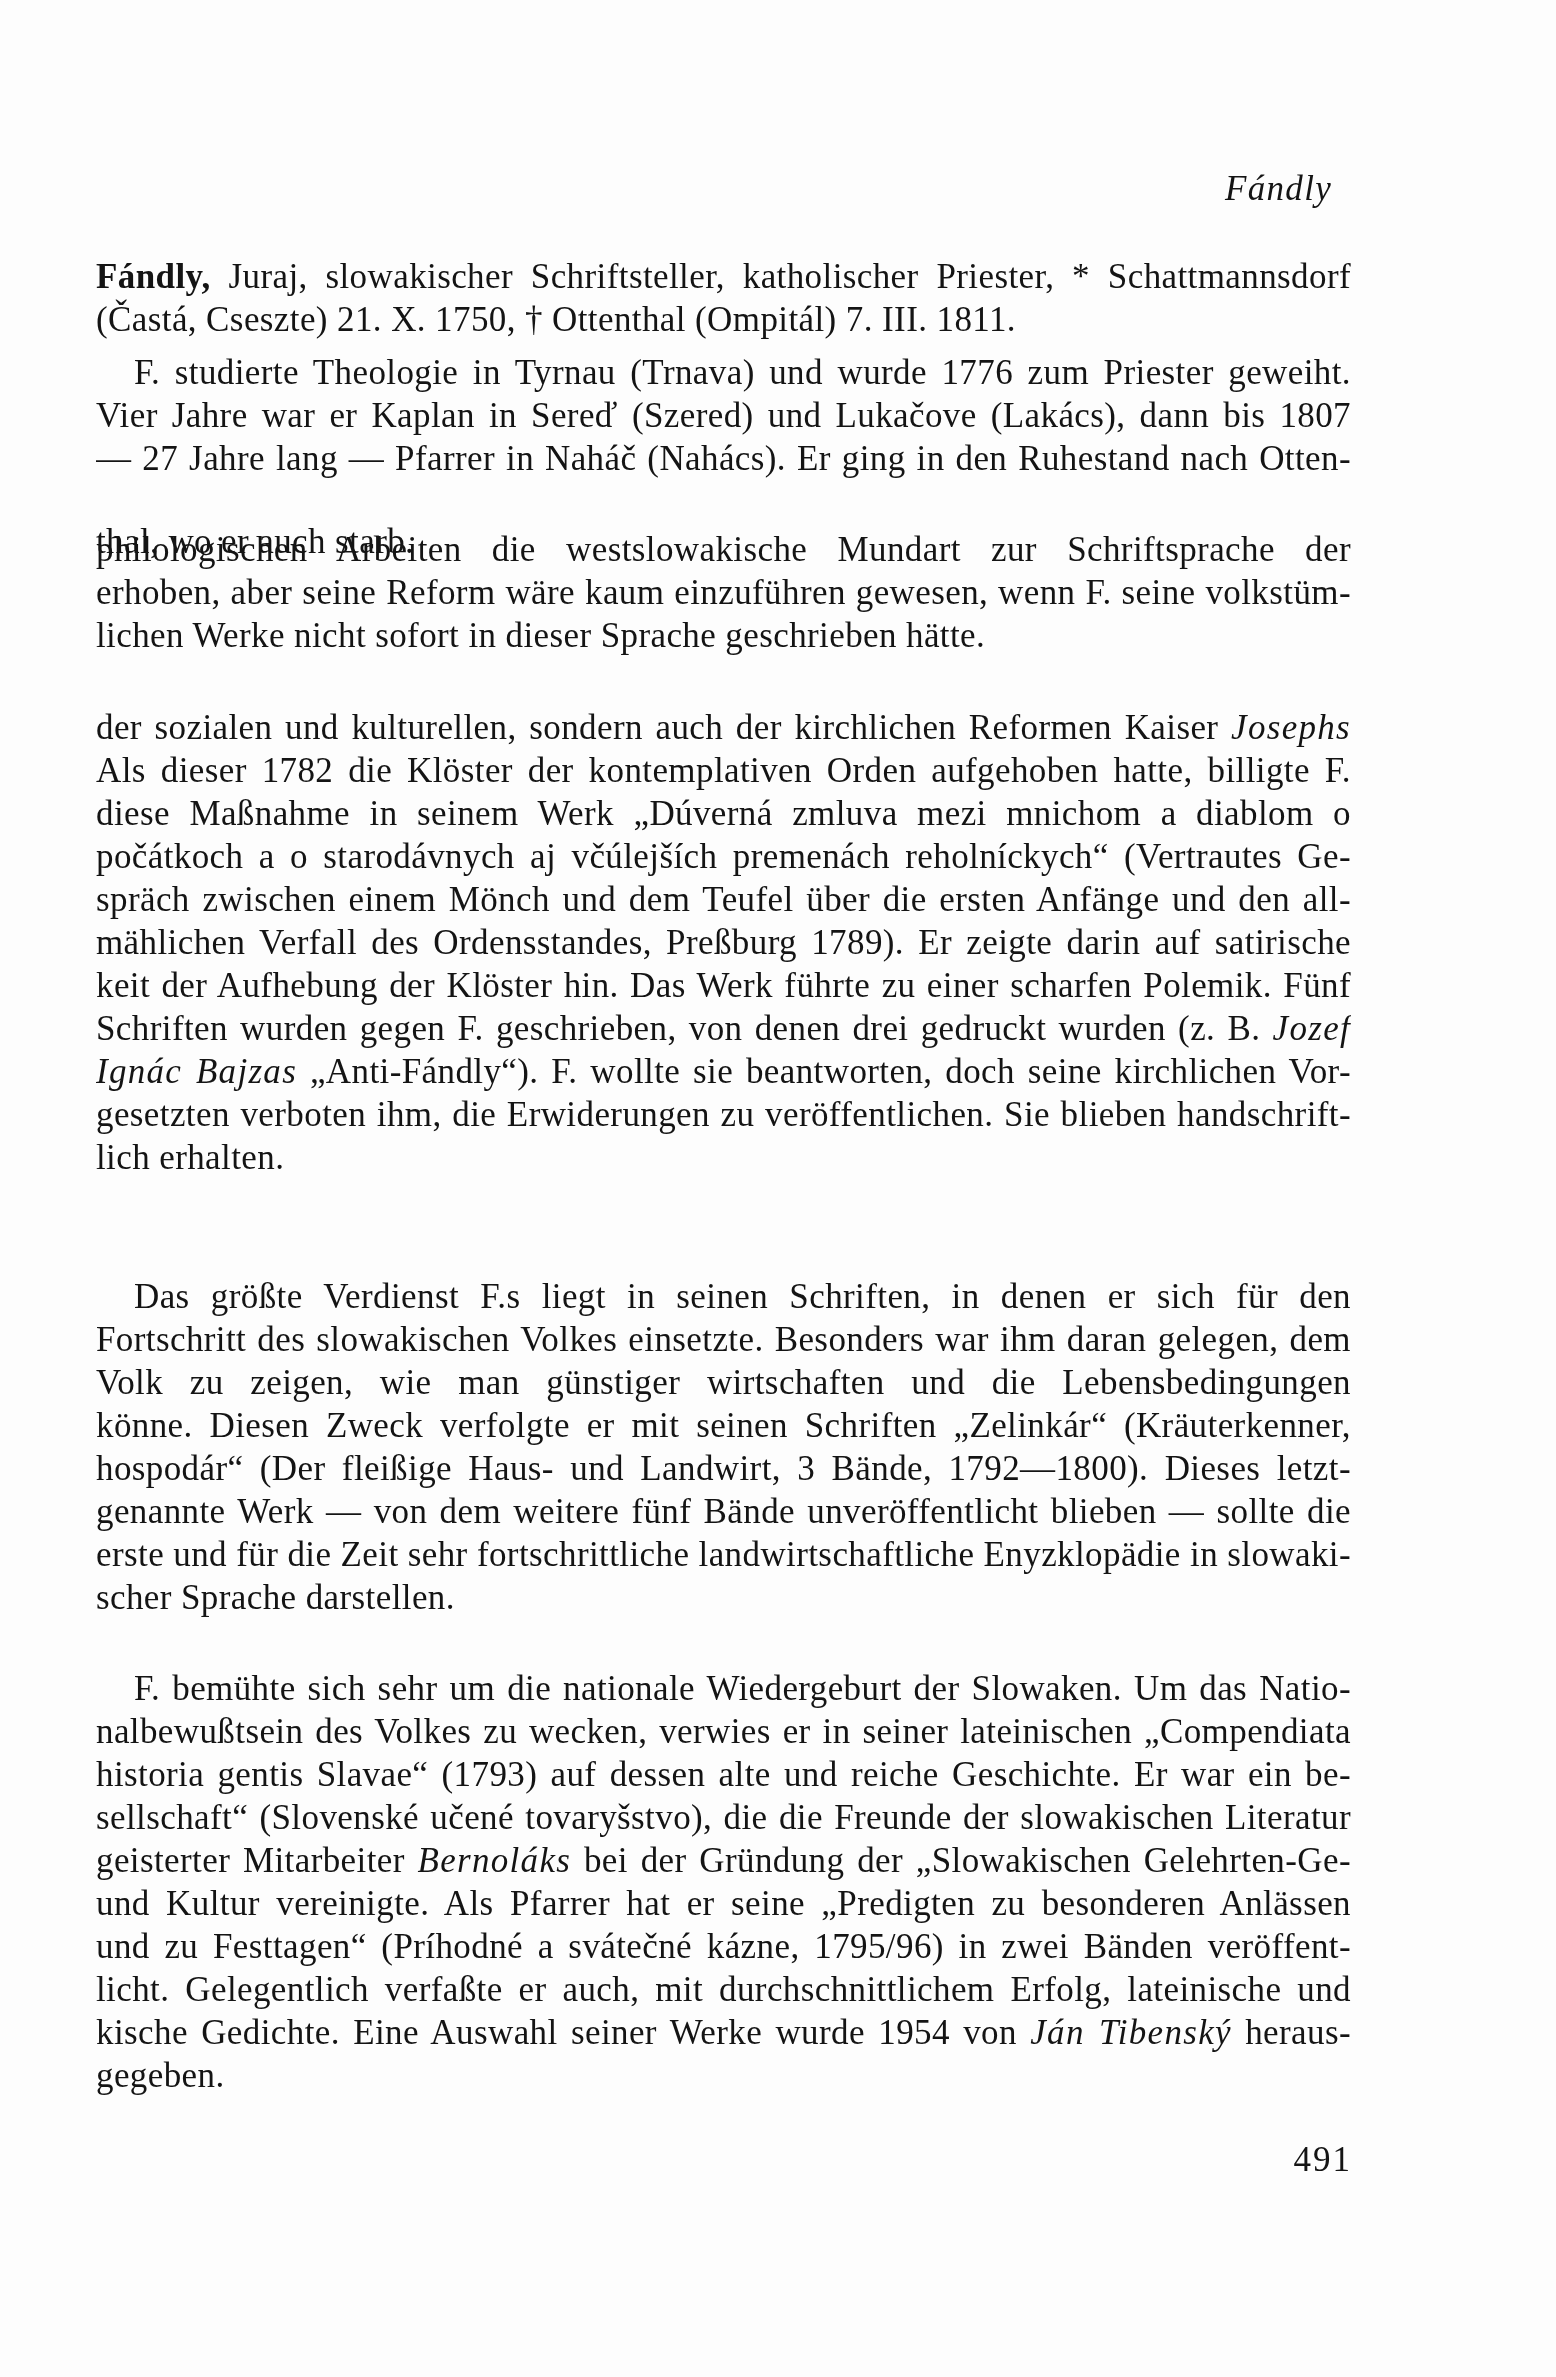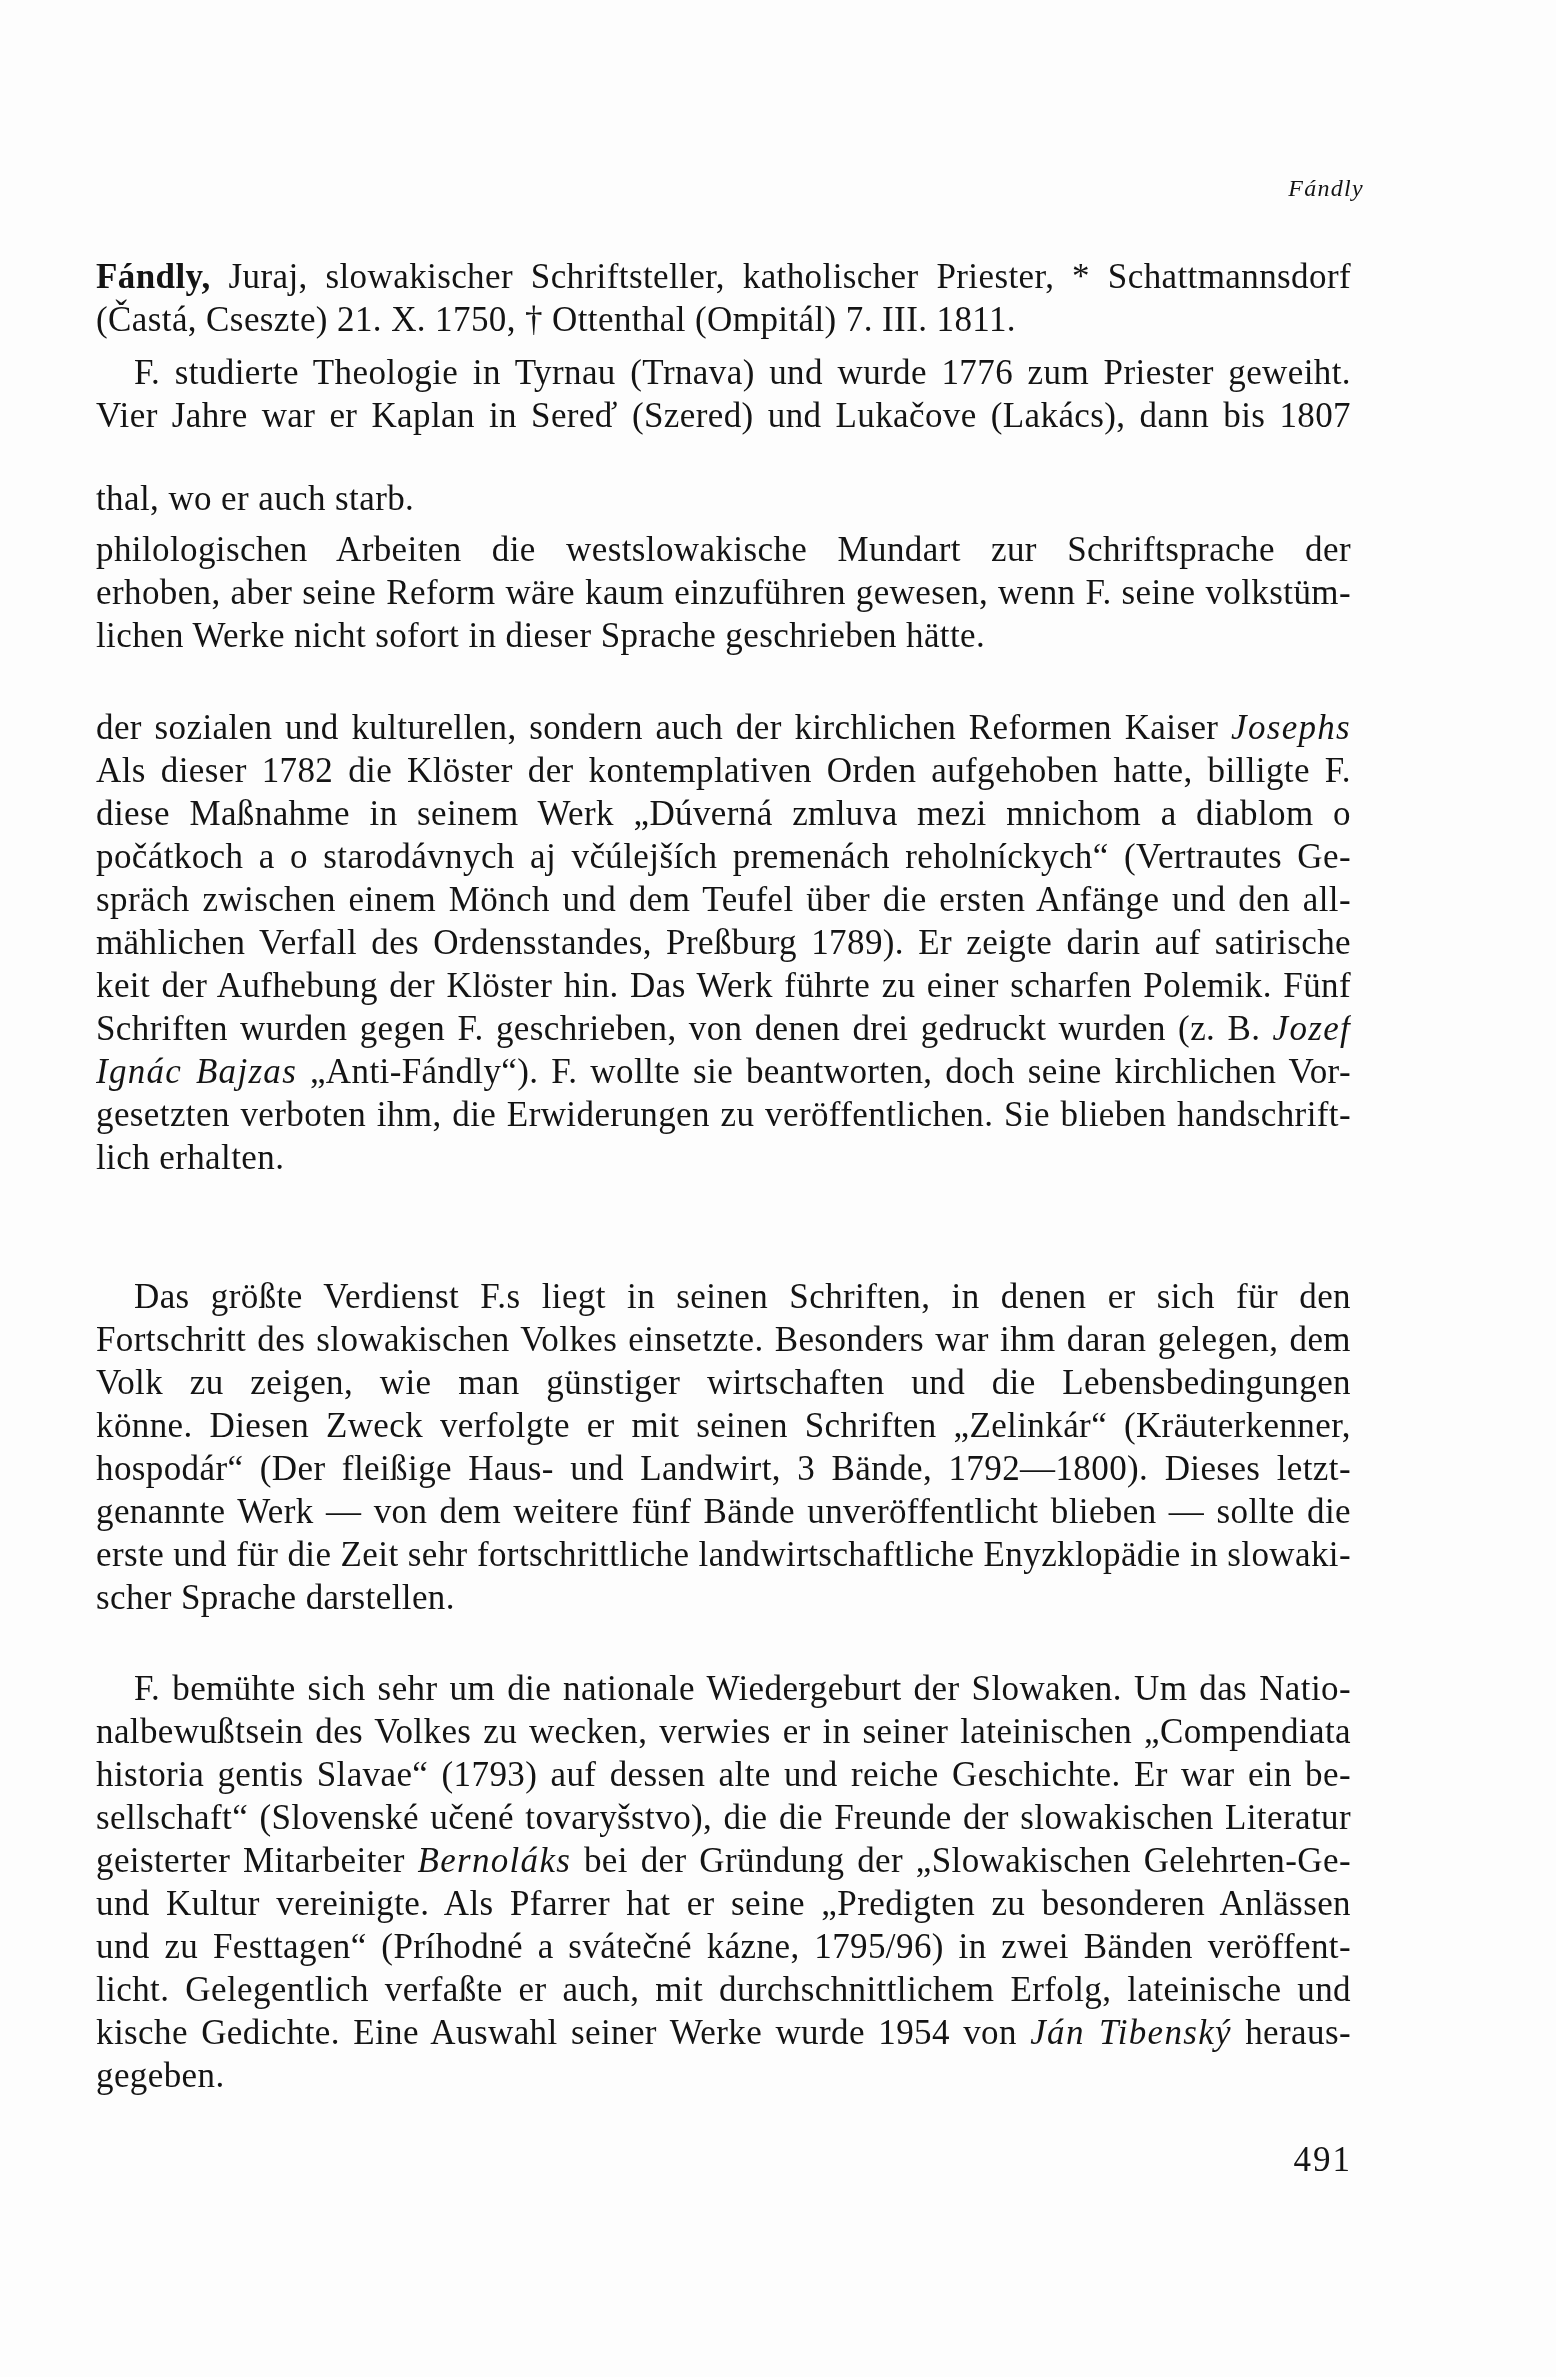--- a/index.html
+++ b/index.html
@@ -1,18 +1,18 @@
 <!DOCTYPE html>
 <html style="font-size:10.5px"><head>
 <meta charset="utf-8">
 <style>
   html, body { margin: 0; padding: 0; background: #fdfdfd; }
   body { width: 1557px; height: 2377px; position: relative; overflow: hidden; }
   .page { position: absolute; left: 0; top: 0; width: 1557px; height: 2377px; background: #fdfdfd; color: #141414; font-family: "Liberation Serif", "DejaVu Serif", serif; }
-  .running-head { position: absolute; right: 193px; top: 167px; font-size: 24px; font-style: italic; letter-spacing: 1.3px; line-height: 43px; }
+  .running-head { position: absolute; right: 225px; top: 167px; font-size: 35px; font-style: italic; letter-spacing: 1.3px; line-height: 43px; }
   .col { position: absolute; left: 96px; width: 1255px; }
   .para { position: absolute; left: 0; width: 1255px; }
   .line { display: block; height: 43px; line-height: 43px; font-size: 35px; white-space: nowrap; text-align: justify; text-align-last: justify; overflow: visible; letter-spacing: 0.4px; }
   .line.last { text-align-last: left; }
   .line.indent { padding-left: 38px; }
   .seg-i { font-style: italic; letter-spacing: 1.3px; }
   .seg-b { font-weight: bold; }
   .folio { position: absolute; right: 205px; top: 2138px; font-size: 35px; line-height: 43px; letter-spacing: 2px; }
 </style>
 </head>
@@ -22,20 +22,21 @@
   <div class="running-head">Fándly</div>
 
   <div class="col" id="entry-column" style="top: 0px;">
       <div class="para" style="top: 255px;">
         <div class="line" style="white-space: normal; overflow: hidden;"><span class="seg-b">Fándly,</span><span> Juraj, slowakischer Schriftsteller, katholischer Priester, * Schattmannsdorf</span></div>
         <div class="line last" style="white-space: normal; overflow: hidden;"><span>(Častá, Cseszte) 21. X. 1750, † Ottenthal (Ompitál) 7. III. 1811.</span></div>
       </div>
       <div class="para" style="top: 343px;">
         <div class="line indent" style="white-space: normal; overflow: hidden; margin-top: 8px;"><span>F. studierte Theologie in Tyrnau (Trnava) und wurde 1776 zum Priester geweiht.</span></div>
         <div class="line" style="white-space: normal; overflow: hidden;"><span>Vier Jahre war er Kaplan in Sereď (Szered) und Lukačove (Lakács), dann bis 1807</span></div>
+        <div class="line" style="white-space: normal; overflow: hidden;"><span>— 27 Jahre lang — Pfarrer in Naháč (Nahács). Er ging in den Ruhestand nach Otten-</span></div>
         <div class="line last" style="white-space: normal; overflow: hidden; margin-top: 40px;"><span>thal, wo er auch starb.</span></div>
       </div>
       <div class="para" style="top: 528px;">
         <div class="line" style="white-space: normal; overflow: hidden;"><span>philologischen Arbeiten die westslowakische Mundart zur Schriftsprache der Slowaken</span></div>
         <div class="line" style="white-space: normal; overflow: hidden;"><span>erhoben, aber seine Reform wäre kaum einzuführen gewesen, wenn F. seine volkstüm-</span></div>
         <div class="line last" style="white-space: normal; overflow: hidden;"><span>lichen Werke nicht sofort in dieser Sprache geschrieben hätte.</span></div>
       </div>
       <div class="para" style="top: 706px;">
         <div class="line" style="white-space: normal; overflow: hidden;"><span>der sozialen und kulturellen, sondern auch der kirchlichen Reformen Kaiser </span><span class="seg-i">Josephs II</span></div>
         <div class="line" style="white-space: normal; overflow: hidden;"><span>Als dieser 1782 die Klöster der kontemplativen Orden aufgehoben hatte, billigte F.</span></div>

